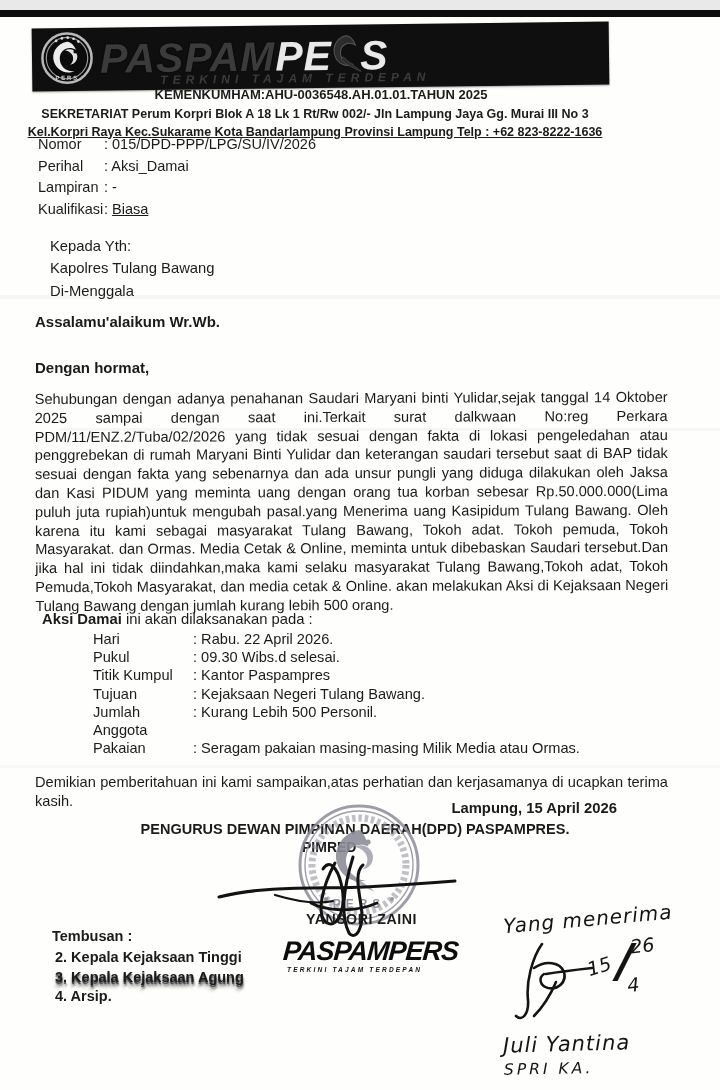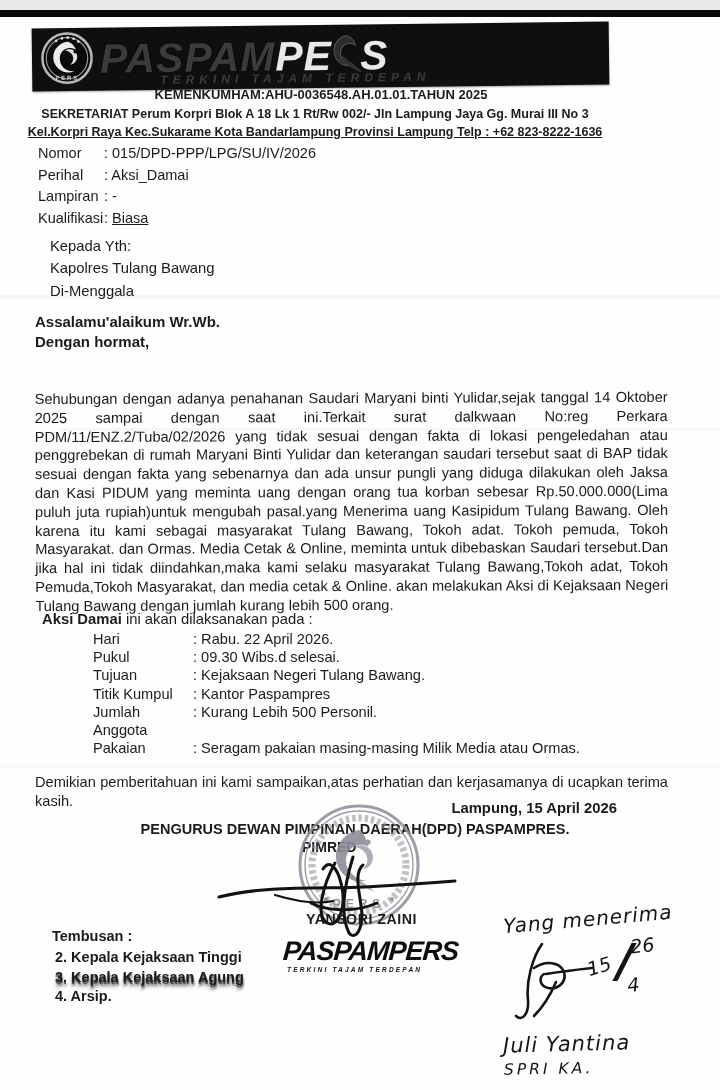--- a/index.html
+++ b/index.html
@@ -31,29 +31,29 @@
     font-style:italic;font-weight:bold;font-size:12px;letter-spacing:5px;
     color:#3c3c3c;white-space:nowrap;
   }
   .r-bird{margin:0 -3px;display:block;}
   
   .head-center{left:0;top:77px;width:630px;text-align:center;font-weight:bold;}
   .reg-line{font-size:13px;white-space:nowrap;padding-left:12px;}
   .addr1{font-size:12.5px;margin-top:4.5px;white-space:nowrap;}
   .addr2{font-size:12.5px;margin-top:4px;text-decoration:underline;white-space:nowrap;}
   
-  .meta{left:38px;top:133px;font-size:14.5px;}
+  .meta{left:38px;top:124px;font-size:14.5px;}
   .meta-row{display:flex;line-height:21.5px;}
   .meta-label{flex:0 0 66px;}
   .u{text-decoration:underline;}
   
   .recipient{left:50px;top:225px;font-size:14.8px;line-height:22.4px;}
   
   .salutation{left:35px;top:303px;font-weight:bold;font-size:15px;}
-  .opening{left:35px;top:323px;font-weight:bold;font-size:15px;}
+  .opening{left:35px;top:349px;font-weight:bold;font-size:15px;}
   
   .body-par{
     left:35px;top:379px;width:633px;font-size:14.6px;line-height:18.8px;
     text-align:justify;transform:rotate(-0.2deg);
   }
   
   .event-heading{left:42px;top:601px;font-size:14.8px;}
   .event-rows{left:93px;top:620px;font-size:14.6px;}
   .event-row{display:flex;line-height:18.2px;}
   .event-label{flex:0 0 100px;flex-shrink:0;}
@@ -175,26 +175,26 @@
   <div class="abs event-rows">
     <div class="event-row">
       <span class="event-label">Hari</span>
         <span>: Rabu. 22 April 2026.</span>
     </div>
     <div class="event-row">
       <span class="event-label">Pukul</span>
         <span>: 09.30 Wibs.d selesai.</span>
     </div>
     <div class="event-row">
+      <span class="event-label">Titik Kumpul</span>
+        <span>: Kantor Paspampres</span>
+    </div>
+    <div class="event-row">
       <span class="event-label">Tujuan</span>
         <span>: Kejaksaan Negeri Tulang Bawang.</span>
-    </div>
-    <div class="event-row">
-      <span class="event-label">Titik Kumpul</span>
-        <span>: Kantor Paspampres</span>
     </div>
     <div class="event-row">
       <span class="event-label">Jumlah Anggota</span>
         <span>: Kurang Lebih 500 Personil.</span>
     </div>
     <div class="event-row">
       <span class="event-label">Pakaian</span>
         <span>: Seragam pakaian masing-masing Milik Media atau Ormas.</span>
     </div>
   </div>

